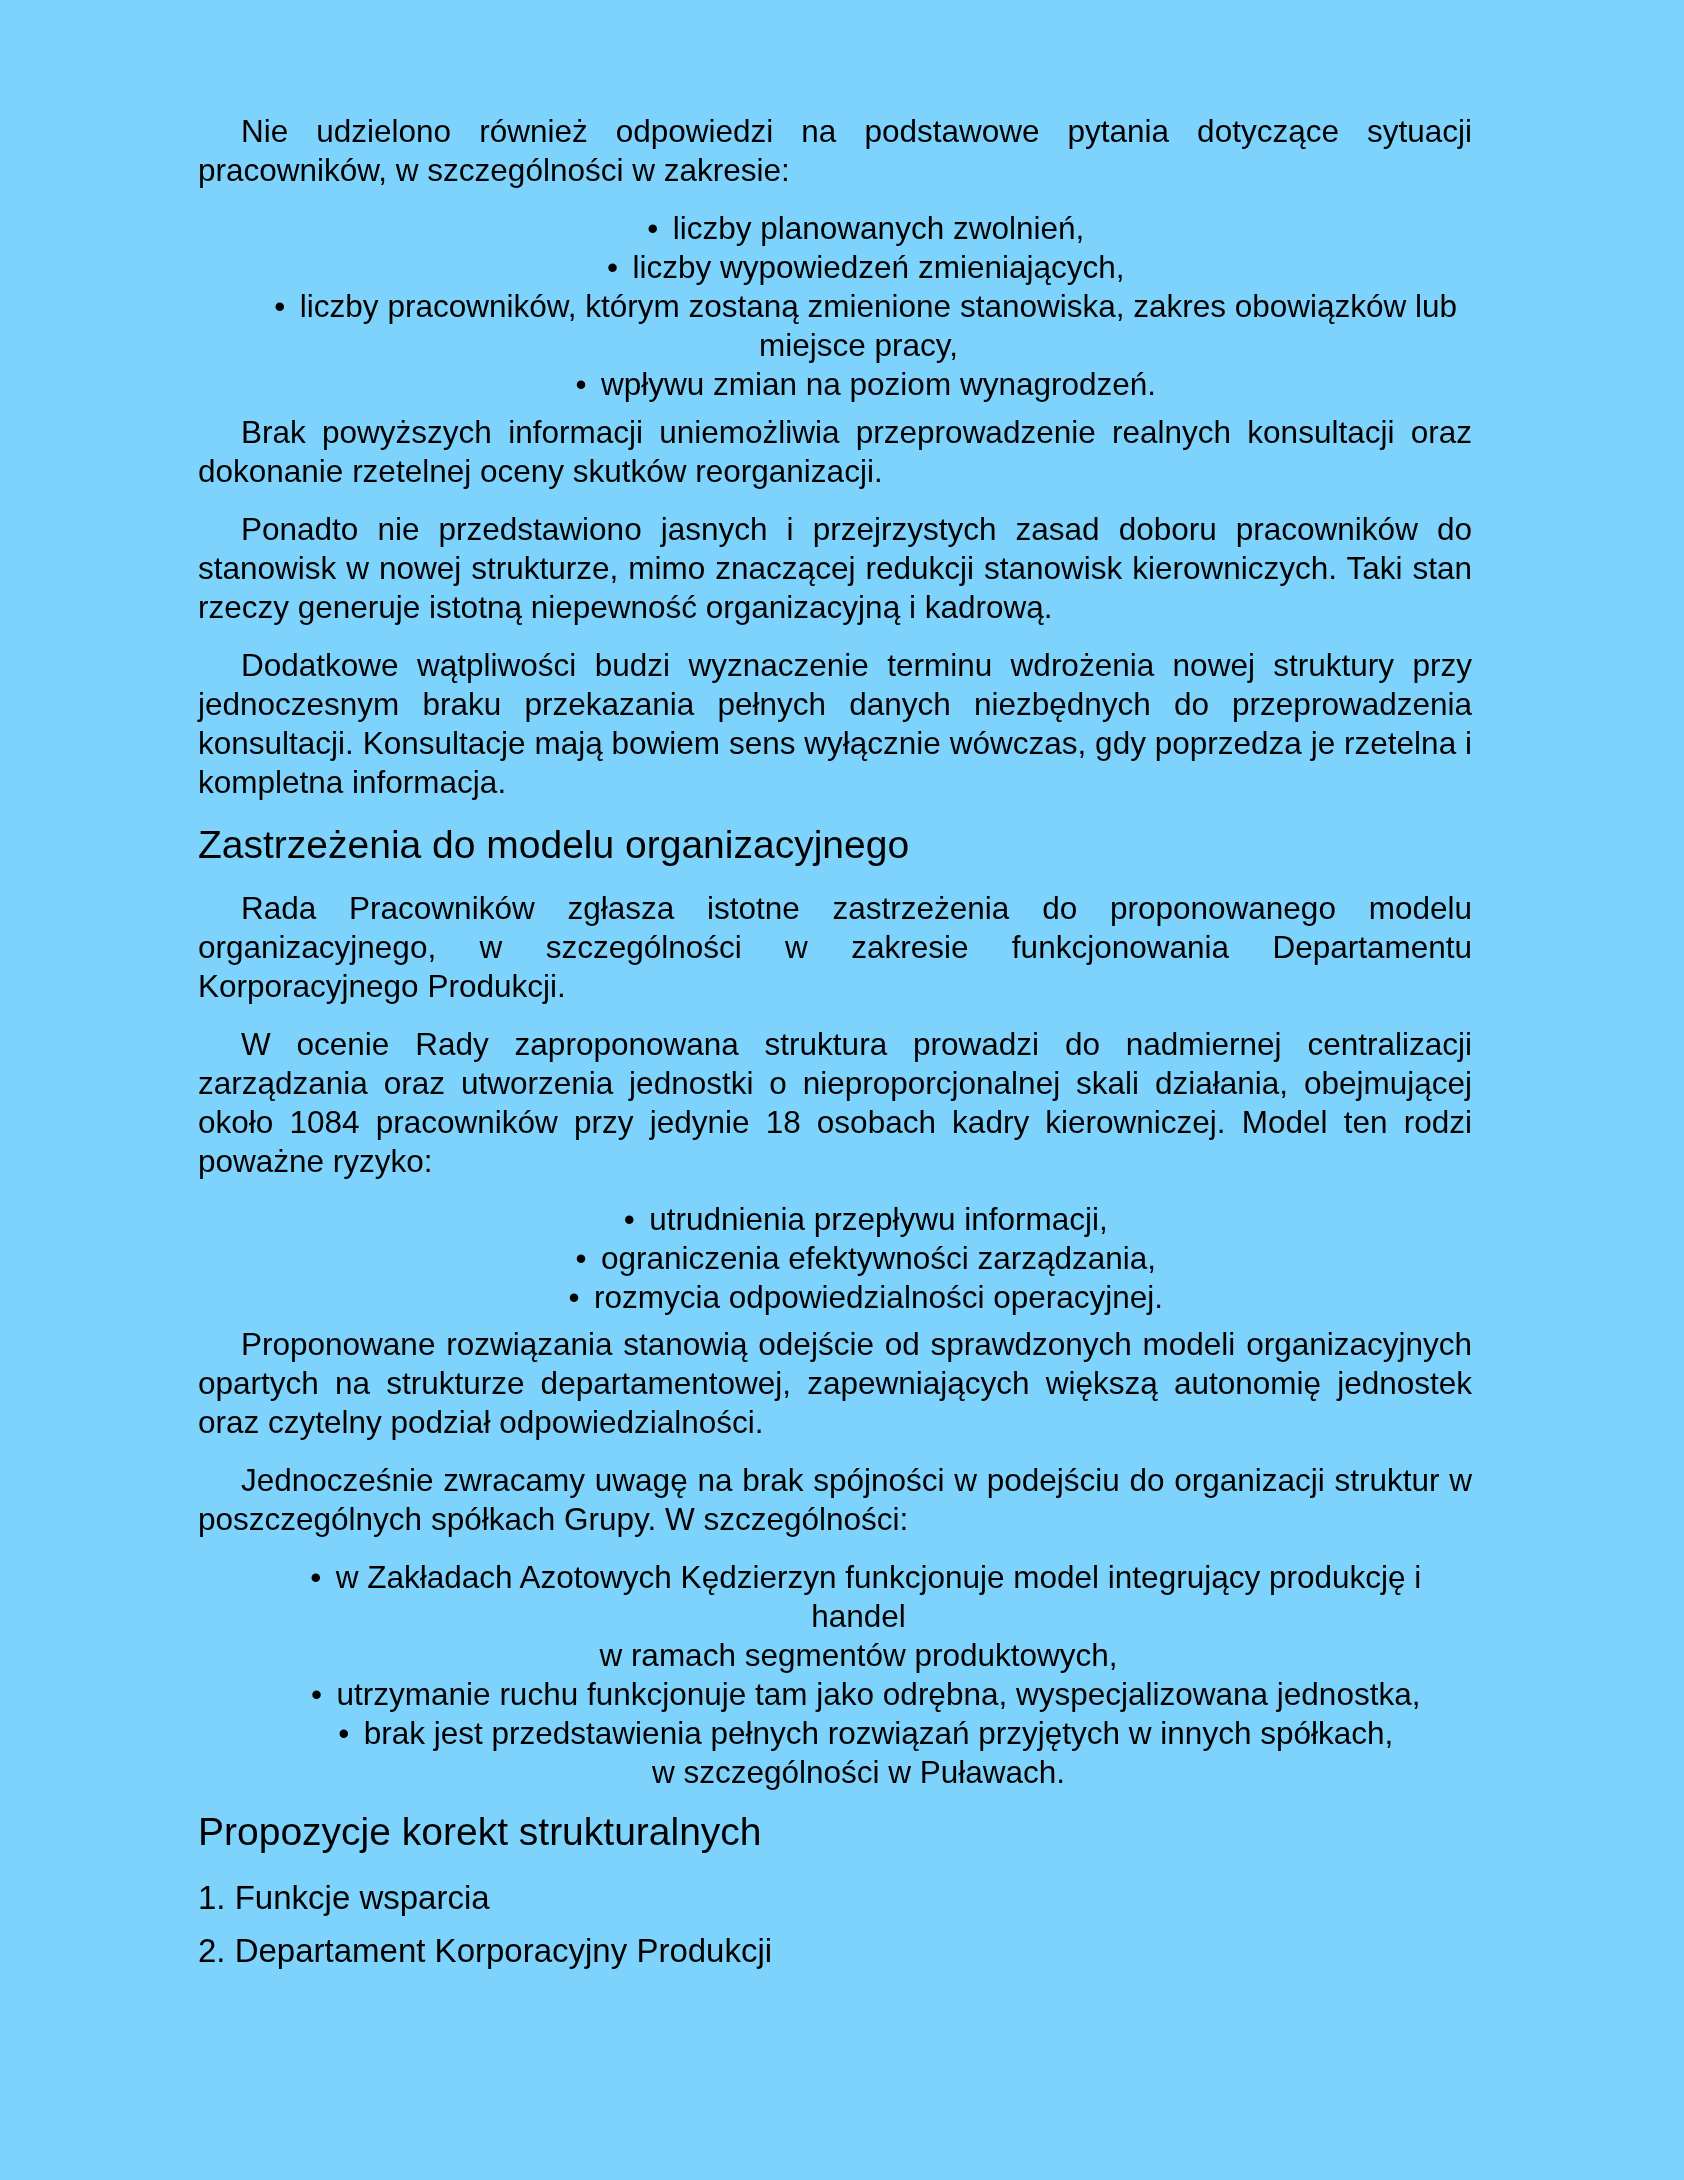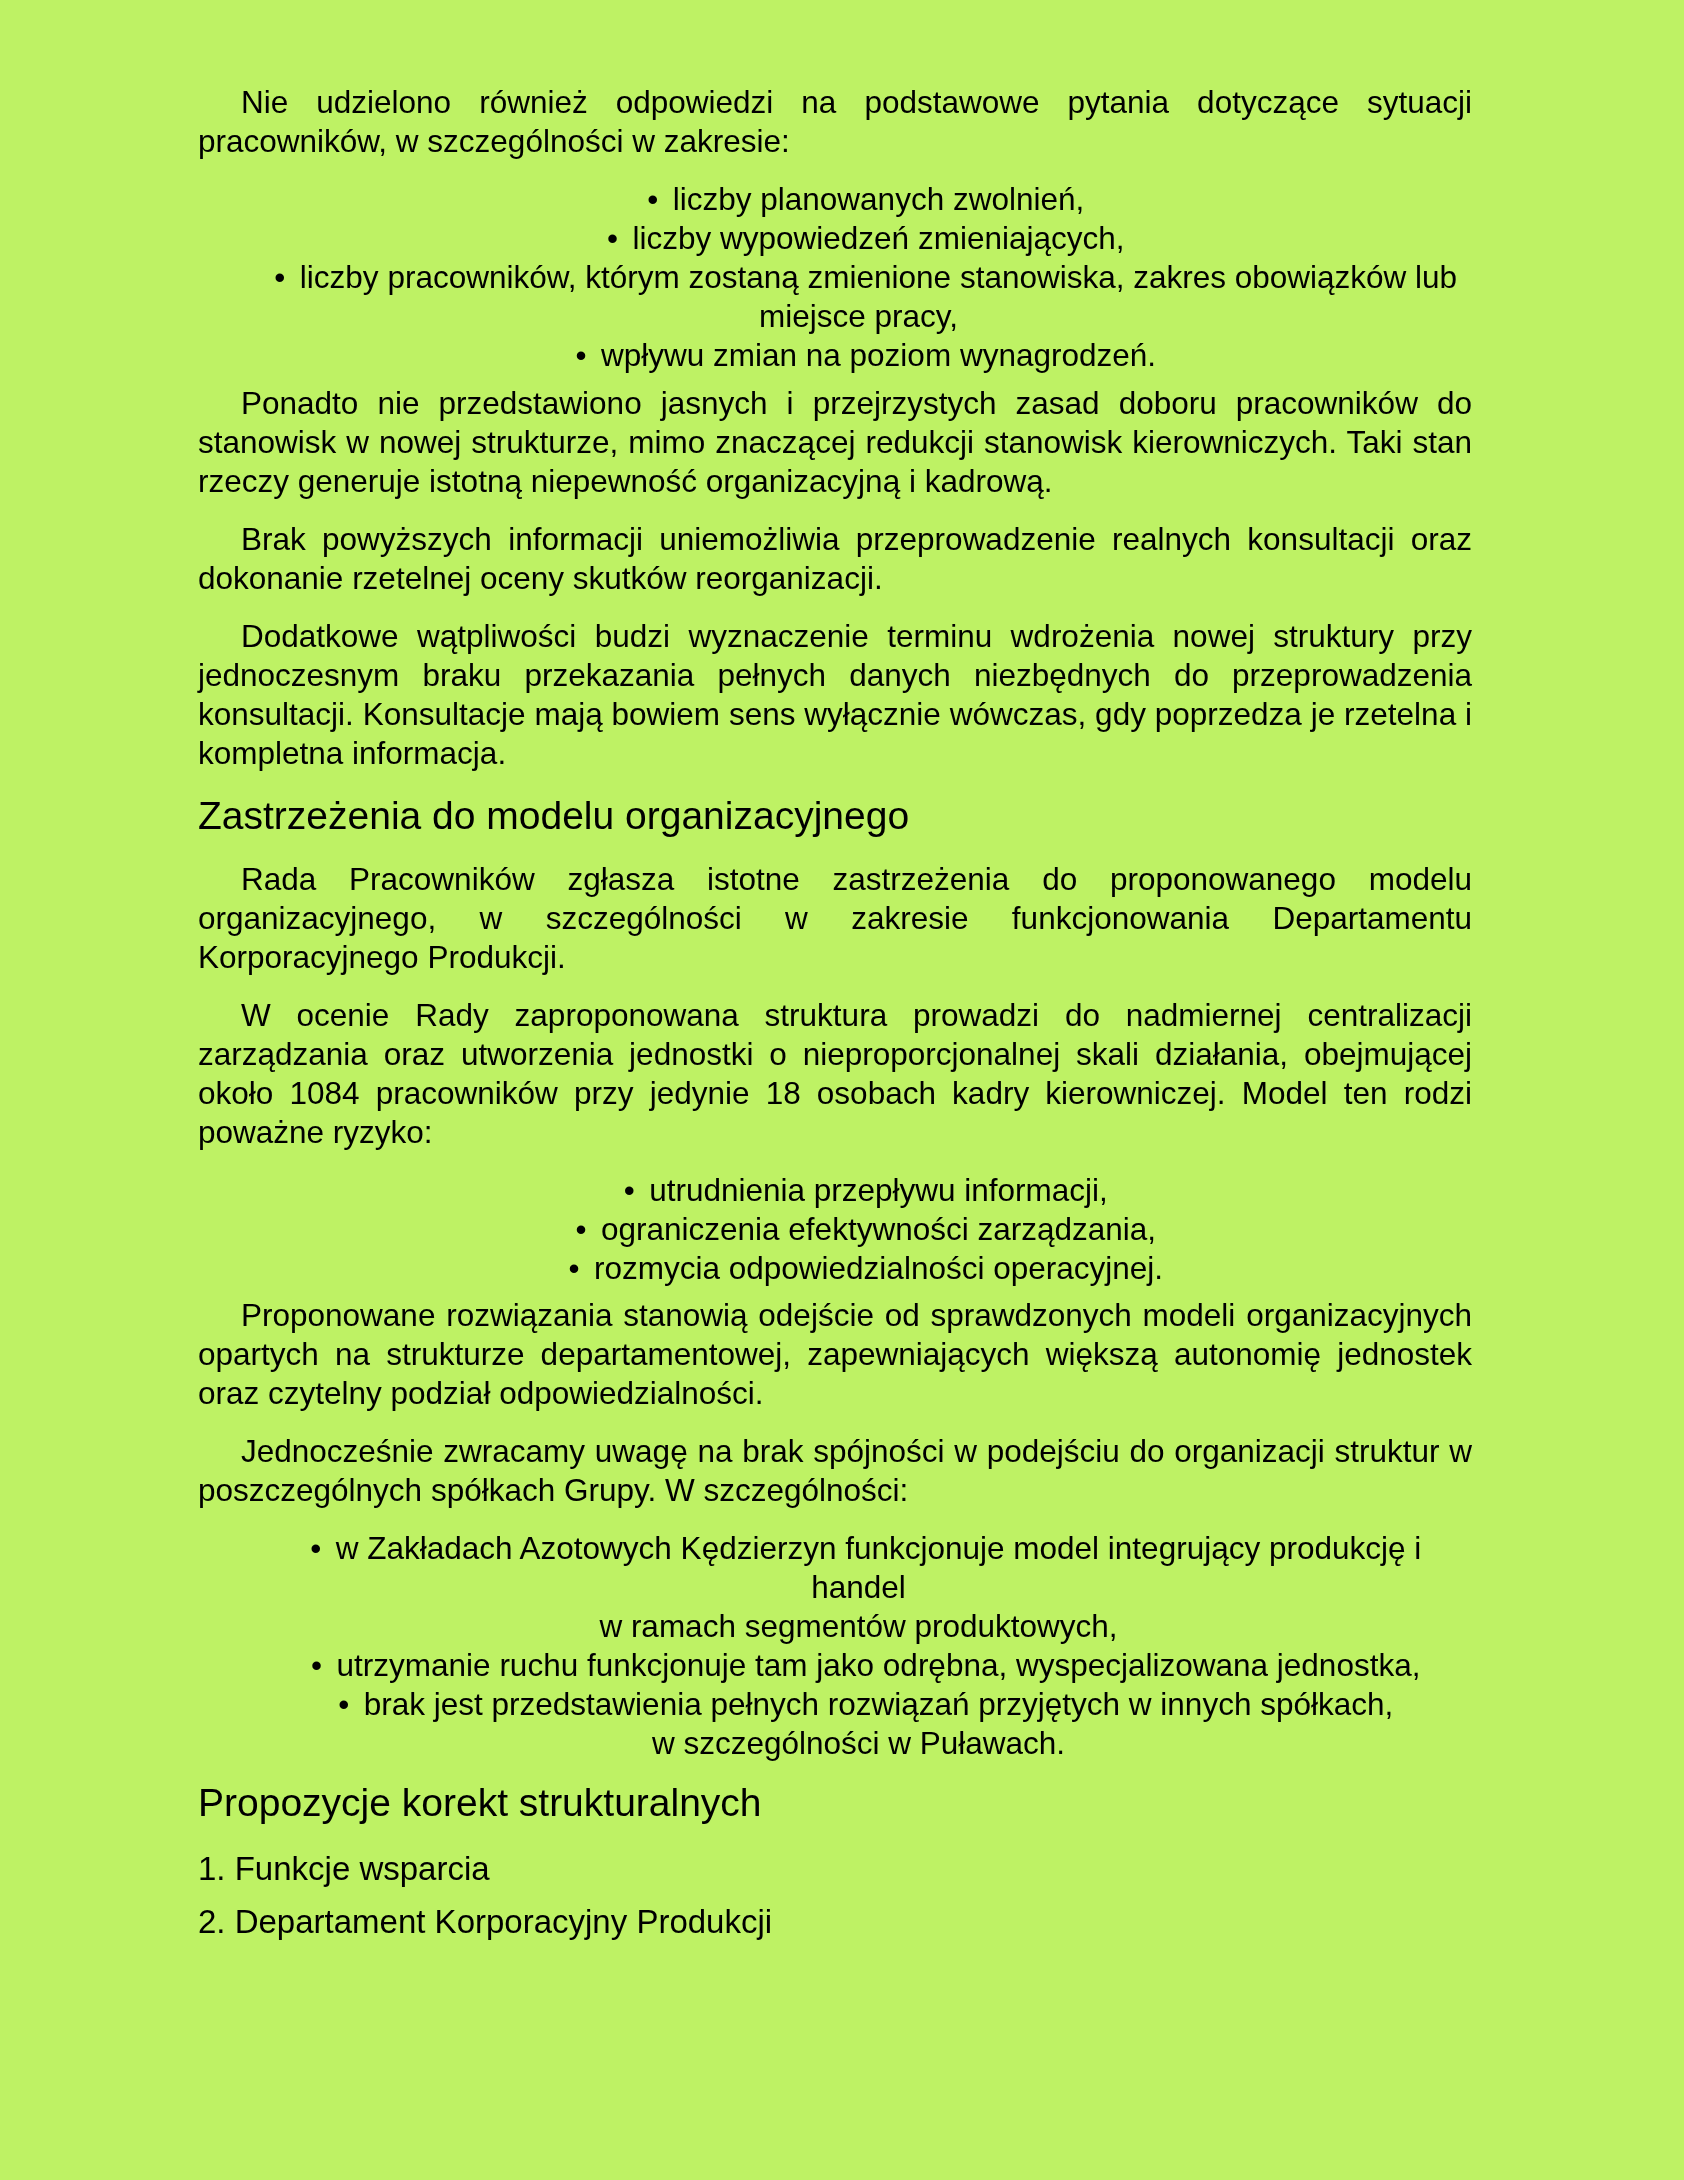--- a/index.html
+++ b/index.html
@@ -1,26 +1,26 @@
 <!DOCTYPE html>
 <html style="font-size:13.6px"><head>
 <meta charset="utf-8">
 <style>
   html, body { margin: 0; padding: 0; background: #ffffff; }
   .page {
     position: relative;
     width: 1685px;
     height: 2181px;
     box-sizing: border-box;
-    background: #bef264;
+    background: #7dd3fc;
     color: #000000;
     font-family: "Liberation Sans", sans-serif;
     font-size: 31.5px;
     line-height: 39px;
-    padding: 83px 213px 0 198px;
+    padding: 112px 213px 0 198px;
     overflow: hidden;
   }
   p.para {
     margin: 0 0 19px 0;
     text-align: justify;
     text-indent: 43px;
   }
   .list { margin: 3.4px 0 8.5px 0; }
   .li {
     padding-left: 47px;
@@ -57,23 +57,23 @@
   <p class="para">Nie udzielono również odpowiedzi na podstawowe pytania dotyczące sytuacji pracowników, w szczególności w zakresie:</p>
 
   <div class="list">
     <div class="li"><span class="marker">•</span><span class="txt">liczby planowanych zwolnień,</span></div>
     <div class="li"><span class="marker">•</span><span class="txt">liczby wypowiedzeń zmieniających,</span></div>
     <div class="li"><span class="marker">•</span><span class="txt">liczby pracowników, którym zostaną zmienione stanowiska, zakres obowiązków lub
 miejsce pracy,</span></div>
     <div class="li"><span class="marker">•</span><span class="txt">wpływu zmian na poziom wynagrodzeń.</span></div>
   </div>
 
+  <p class="para">Brak powyższych informacji uniemożliwia przeprowadzenie realnych konsultacji oraz dokonanie rzetelnej oceny skutków reorganizacji.</p>
+
   <p class="para">Ponadto nie przedstawiono jasnych i przejrzystych zasad doboru pracowników do stanowisk w nowej strukturze, mimo znaczącej redukcji stanowisk kierowniczych. Taki stan rzeczy generuje istotną niepewność organizacyjną i kadrową.</p>
-
-  <p class="para">Brak powyższych informacji uniemożliwia przeprowadzenie realnych konsultacji oraz dokonanie rzetelnej oceny skutków reorganizacji.</p>
 
   <p class="para">Dodatkowe wątpliwości budzi wyznaczenie terminu wdrożenia nowej struktury przy jednoczesnym braku przekazania pełnych danych niezbędnych do przeprowadzenia konsultacji. Konsultacje mają bowiem sens wyłącznie wówczas, gdy poprzedza je rzetelna i kompletna informacja.</p>
 
   <h2 class="h-lg">Zastrzeżenia do modelu organizacyjnego</h2>
 
   <p class="para">Rada Pracowników zgłasza istotne zastrzeżenia do proponowanego modelu organizacyjnego, w szczególności w zakresie funkcjonowania Departamentu Korporacyjnego Produkcji.</p>
 
   <p class="para">W ocenie Rady zaproponowana struktura prowadzi do nadmiernej centralizacji zarządzania oraz utworzenia jednostki o nieproporcjonalnej skali działania, obejmującej około 1084 pracowników przy jedynie 18 osobach kadry kierowniczej. Model ten rodzi poważne ryzyko:</p>
 
   <div class="list">

